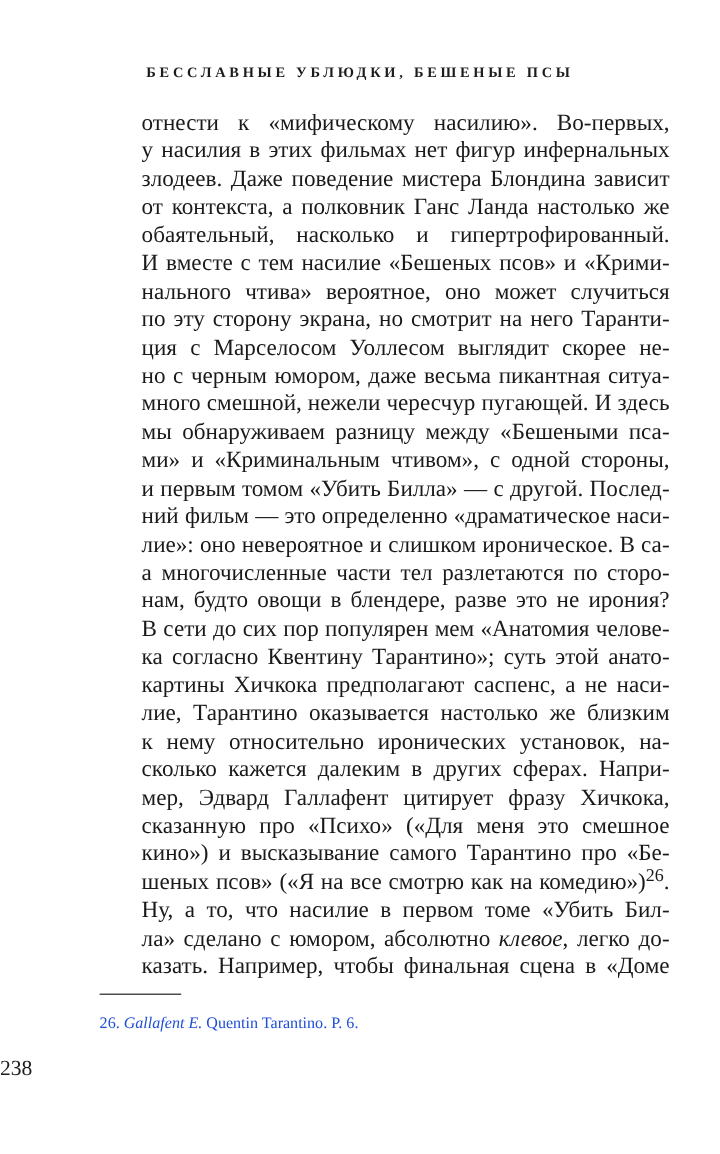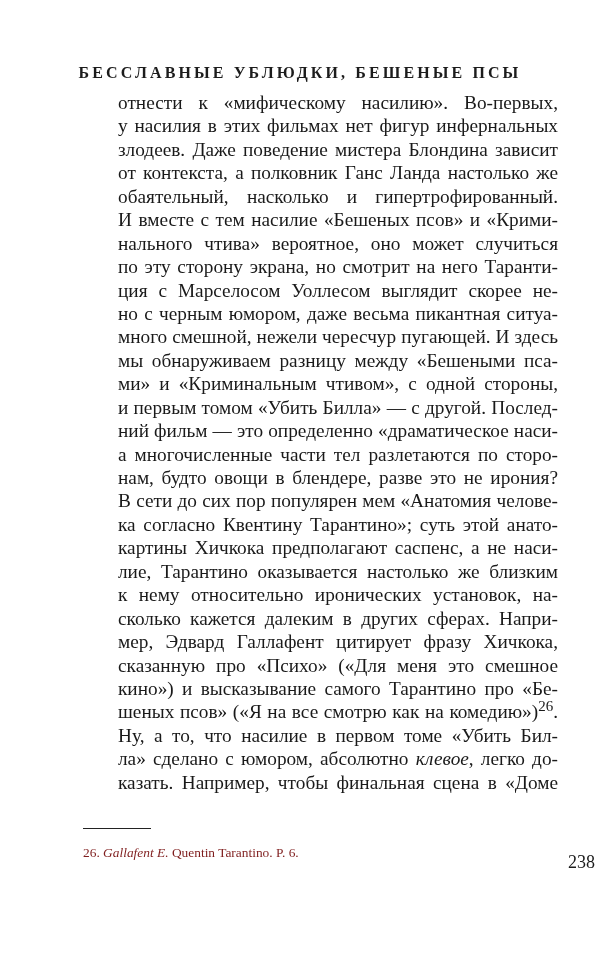--- a/index.html
+++ b/index.html
@@ -1,41 +1,41 @@
 <!DOCTYPE html>
 <html><head>
 <meta charset="utf-8">
 <style>
   html, body { margin: 0; padding: 0; background: #ffffff; }
   body { width: 600px; height: 962px; position: relative; overflow: hidden;
          font-family: "Liberation Serif", "DejaVu Serif", serif; color: #1a1a1a; }
   .running-head {
-    position: absolute; left: 0; width: 600px; top: 64px;
-    text-align: center; font-size: 16px; font-weight: bold;
+    position: absolute; left: 0; width: 600px; top: 53px;
+    text-align: center; font-size: 12px; font-weight: bold;
     letter-spacing: 3.1px; color: #1c1c1c;
   }
   .body-text {
     position: absolute; left: 83px; width: 440px; top: 91px;
     font-size: 19.3px; line-height: 23.45px; margin-left: 35px;
   }
   .line {
     display: block; white-space: nowrap; text-align: justify;
     text-align-last: justify; height: 23.45px;
   }
   .line.last { text-align-last: justify; }
   sup { font-size: 15px; line-height: 0; vertical-align: 7px; }
   .footnote-rule {
     position: absolute; left: 83px; top: 828px; width: 68px; height: 0;
     border-top: 1.2px solid #222;
   }
   .footnote {
-    position: absolute; left: 83px; top: 845px; font-size: 13.4px; color: #7f1d1d;
+    position: absolute; left: 83px; top: 845px; font-size: 13.4px; color: #1d4ed8;
   }
   .page-number {
-    position: absolute; left: 0; width: 595px; top: 852px; text-align: right;
+    position: absolute; left: 0; width: 595px; top: 880px; text-align: left;
     font-size: 18px; color: #1c1c1c;
   }
   i { font-style: italic; }
 </style>
 </head>
 <body>
 
 <div class="running-head">БЕССЛАВНЫЕ УБЛЮДКИ, БЕШЕНЫЕ ПСЫ</div>
 
 <div class="body-text">
@@ -47,20 +47,21 @@
   <span class="line">И вместе с тем насилие «Бешеных псов» и «Крими-</span>
   <span class="line">нального чтива» вероятное, оно может случиться</span>
   <span class="line">по эту сторону экрана, но смотрит на него Таранти-</span>
   <span class="line">ция с Марселосом Уоллесом выглядит скорее не-</span>
   <span class="line">но с черным юмором, даже весьма пикантная ситуа-</span>
   <span class="line">много смешной, нежели чересчур пугающей. И здесь</span>
   <span class="line">мы обнаруживаем разницу между «Бешеными пса-</span>
   <span class="line">ми» и «Криминальным чтивом», с одной стороны,</span>
   <span class="line">и первым томом «Убить Билла» — с другой. Послед-</span>
   <span class="line">ний фильм — это определенно «драматическое наси-</span>
+  <span class="line">лие»: оно невероятное и слишком ироническое. В са-</span>
   <span class="line">а многочисленные части тел разлетаются по сторо-</span>
   <span class="line">нам, будто овощи в блендере, разве это не ирония?</span>
   <span class="line">В сети до сих пор популярен мем «Анатомия челове-</span>
   <span class="line">ка согласно Квентину Тарантино»; суть этой анато-</span>
   <span class="line">картины Хичкока предполагают саспенс, а не наси-</span>
   <span class="line">лие, Тарантино оказывается настолько же близким</span>
   <span class="line">к нему относительно иронических установок, на-</span>
   <span class="line">сколько кажется далеким в других сферах. Напри-</span>
   <span class="line">мер, Эдвард Галлафент цитирует фразу Хичкока,</span>
   <span class="line">сказанную про «Психо» («Для меня это смешное</span>

